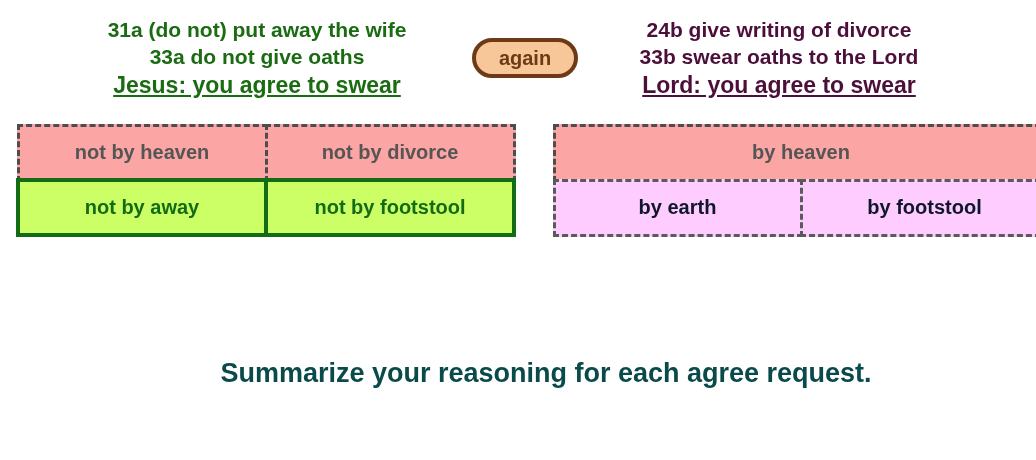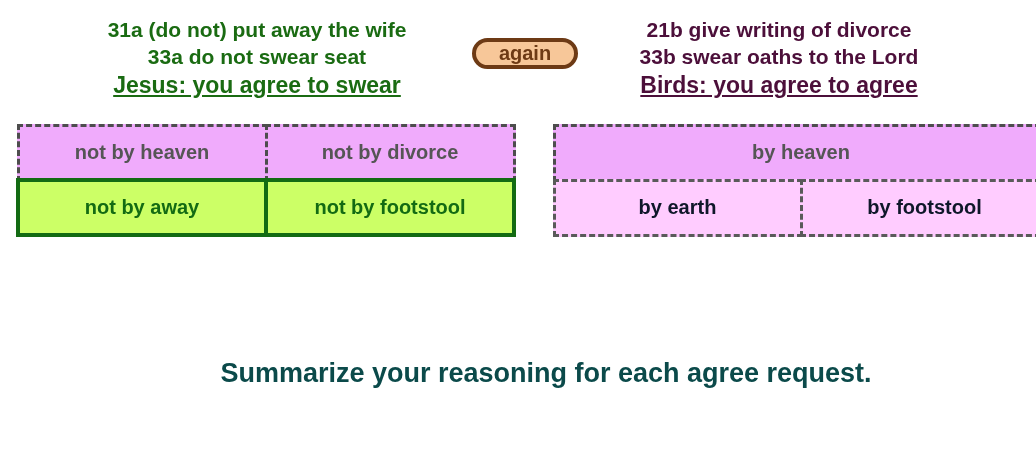--- a/index.html
+++ b/index.html
@@ -38,21 +38,21 @@
   }
   .green-txt  { color: #1a6b12; }
   .purple-txt { color: #4c0f3a; }
 
   
   .again-pill {
     position: absolute;
     left: 472px;
     top: 38px;
     width: 106px;
-    height: 31px;
+    height: 40px;
     box-sizing: border-box;
     background: #f7c799;
     border: 4px solid #6d3a15;
     border-radius: 20px;
     display: flex;
     align-items: center;
     justify-content: center;
     font-size: 20px;
     font-weight: bold;
     color: #6d3a15;
@@ -80,21 +80,21 @@
     align-items: center;
     justify-content: center;
     box-sizing: border-box;
     font-size: 20px;
     font-weight: bold;
     white-space: nowrap;
   }
 
   
   .cell-gray {
-    background: #f0abfc;
+    background: #fca5a5;
     color: #555555;
     border: 3px dashed #4d4d4d;
     margin: -1.5px;
   }
 
   
   .cell-pink {
     background: #ffccff;
     color: #0f172a;
     border: 3px dashed #5a5a5a;
@@ -121,28 +121,28 @@
     color: #0b4a4a;
     white-space: nowrap;
     padding-left: 28px;
   }
 </style>
 </head>
 <body>
 
 <div class="hdr-col hdr-left">
   <div class="hdr-line green-txt">31a (do not) put away the wife</div>
-  <div class="hdr-line green-txt">33a do not swear seat</div>
+  <div class="hdr-line green-txt">33a do not give oaths</div>
   <div class="hdr-line sub green-txt">Jesus: you agree to swear</div>
 </div>
 
 <div class="hdr-col hdr-right">
-  <div class="hdr-line purple-txt">21b give writing of divorce</div>
+  <div class="hdr-line purple-txt">24b give writing of divorce</div>
   <div class="hdr-line purple-txt">33b swear oaths to the Lord</div>
-  <div class="hdr-line sub purple-txt">Birds: you agree to agree</div>
+  <div class="hdr-line sub purple-txt">Lord: you agree to swear</div>
 </div>
 
 <div class="again-pill">again</div>
 
 <div class="grid grid-left">
   <div class="row">
     <div class="cell cell-gray">not by heaven</div>
     <div class="cell cell-gray">not by divorce</div>
   </div>
   <div class="row">

